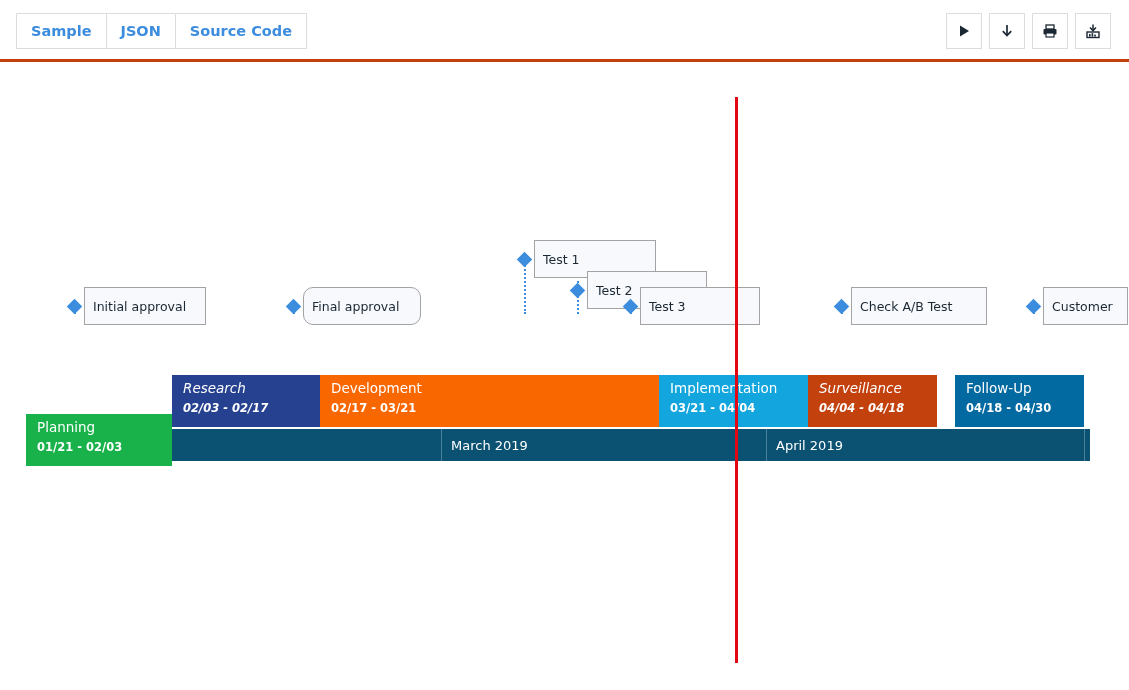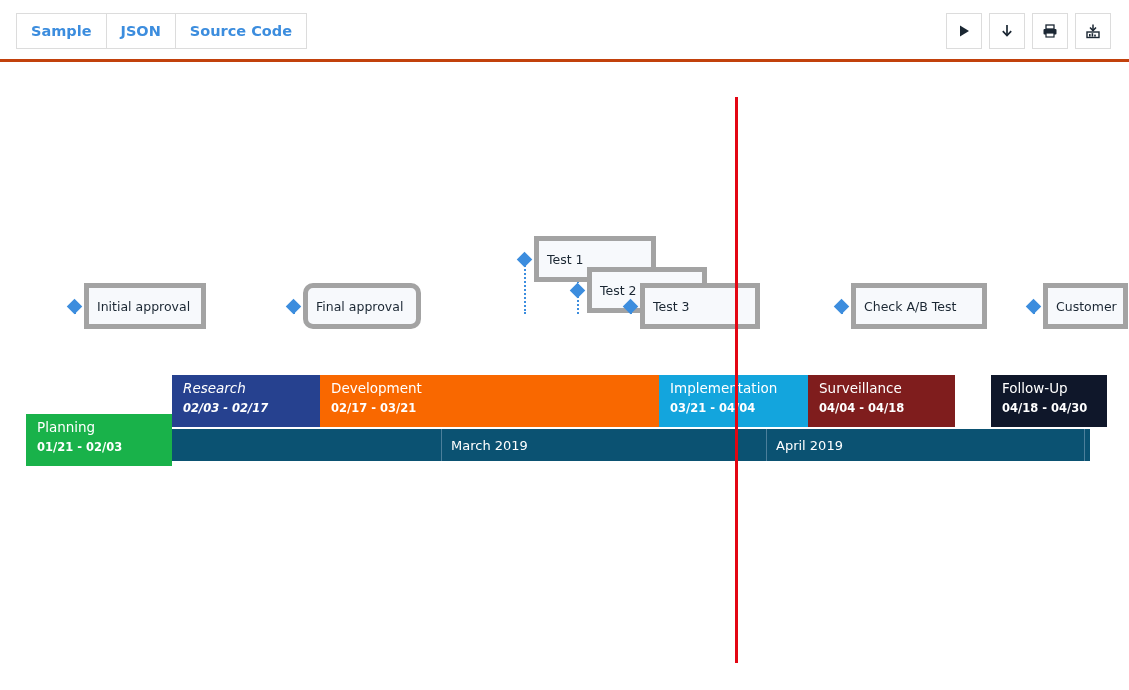--- a/index.html
+++ b/index.html
@@ -99,21 +99,21 @@
     width: 11px;
     height: 11px;
     background: #3c8dde;
     transform: rotate(45deg);
     flex: 0 0 auto;
     margin-right: 4px;
   }
   .ms-label {
     height: 24px;
     background: #f7f9fc;
-    border: 5px solid #a3a3a3;
+    border: 1px solid #a3a3a3;
     box-sizing: border-box;
     display: flex;
     align-items: center;
     padding: 18px 8px;
     font-size: 12.5px;
     color: #1b2733;
     white-space: nowrap;
     overflow: hidden;
   }
   .ms-stem {
@@ -283,25 +283,25 @@
         <span class="bar-dates">02/03 - 02/17</span>
       </div>
       <div class="bar" style="left: 320px; width: 339px; background: rgb(249, 104, 0);">
         <span class="bar-name">Development</span>
         <span class="bar-dates">02/17 - 03/21</span>
       </div>
       <div class="bar" style="left: 659px; width: 149px; background: rgb(19, 165, 221);">
         <span class="bar-name">Implementation</span>
         <span class="bar-dates">03/21 - 04/04</span>
       </div>
-      <div class="bar" style="left: 808px; width: 147px; background: #7f1d1d;">
+      <div class="bar" style="left: 808px; width: 129px; background: #c2410c; font-style: italic;">
         <span class="bar-name">Surveillance</span>
         <span class="bar-dates">04/04 - 04/18</span>
       </div>
-      <div class="bar" style="left: 991px; width: 116px; background: #0f172a;">
+      <div class="bar" style="left: 955px; width: 129px; background: #0369a1;">
         <span class="bar-name">Follow-Up</span>
         <span class="bar-dates">04/18 - 04/30</span>
       </div>
     </div>
 
   <div id="timeline" style="width: 1064px; background: rgb(11, 82, 114);">
       <div class="tl-cell first" style="left: 0px; width: 117px;"></div>
       <div class="tl-cell" style="left: 415px; width: 325px;">March 2019</div>
       <div class="tl-cell" style="left: 740px; width: 318px;">April 2019</div>
       <div class="tl-endcap" style="left: 1058px; width: 6px;"></div>

